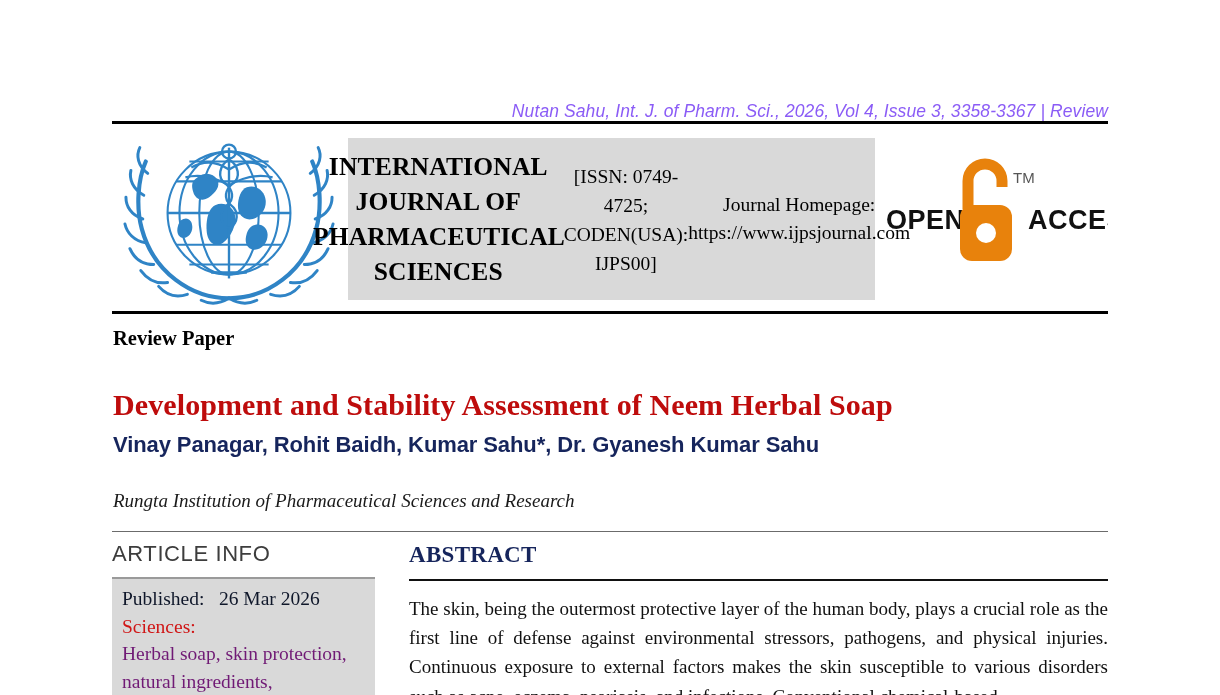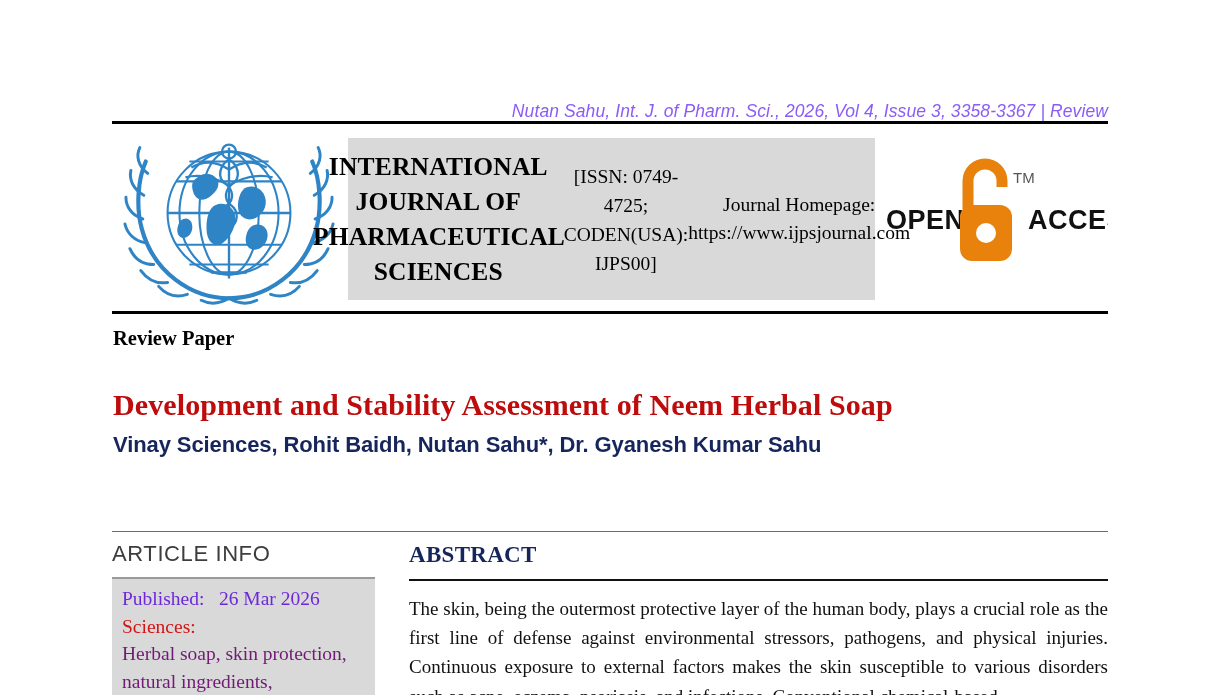--- a/index.html
+++ b/index.html
@@ -201,21 +201,21 @@
   .info-box {
     width: 263px;
     background: #d9d9d9;
     padding: 6px 0 10px 10px;
     box-sizing: border-box;
   }
   .info-line {
     font-family: "Liberation Serif", serif;
     font-size: 19.5px;
     line-height: 1.42;
-    color: #6d28d9;
+    color: #0f172a;
     white-space: nowrap;
   }
   .info-keywords-label {
     font-family: "Liberation Serif", serif;
     font-size: 19.5px;
     line-height: 1.42;
     color: #D01616;
   }
   .info-keywords-body {
     font-family: "Liberation Serif", serif;
@@ -331,22 +331,23 @@
     </div>
 
   </div>
 
   <div class="rule-mid"></div>
 
   <div class="paper-type">Review Paper</div>
 
   <h1 class="paper-title">Development and Stability Assessment of Neem Herbal Soap</h1>
 
-  <div class="paper-authors">Vinay Sciences, Rohit Baidh, Nutan Sahu*, Dr. Gyanesh Kumar Sahu</div>
-
+  <div class="paper-authors">Vinay Panagar, Rohit Baidh, Kumar Sahu*, Dr. Gyanesh Kumar Sahu</div>
+
+  <div class="paper-affiliation">Rungta Institution of Pharmaceutical Sciences and Research</div>
 
   <div class="rule-info"></div>
 
   <div class="col-left">
     <div class="article-info-heading">ARTICLE INFO</div>
     <div class="heading-underline-grey"></div>
     <div class="info-box">
       <div class="info-line">
         <span>Published:</span>
         <span>&nbsp;</span>

